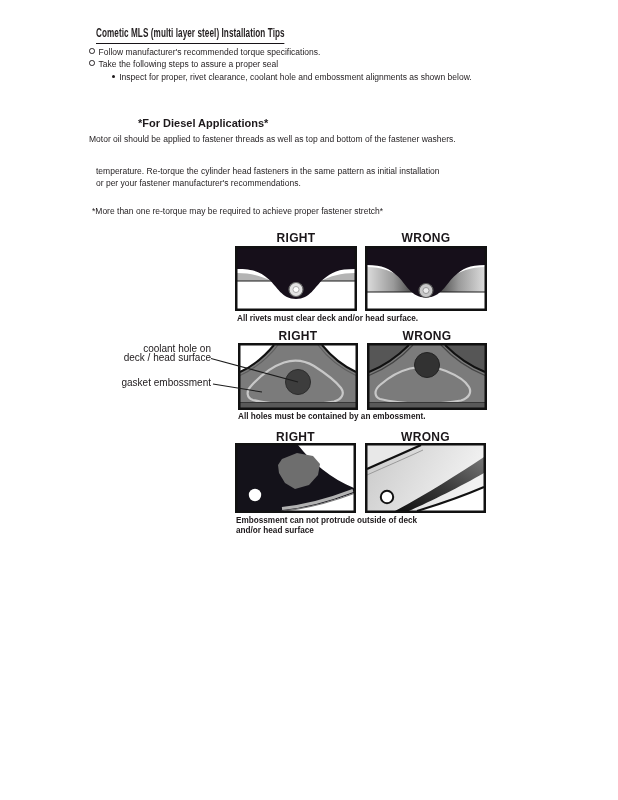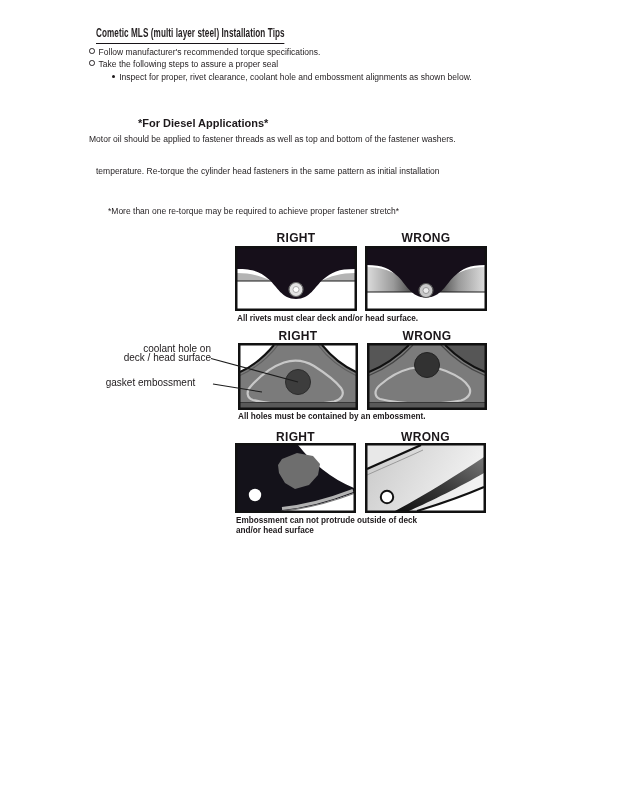--- a/index.html
+++ b/index.html
@@ -43,22 +43,23 @@
     <div class="bl"><span class="m-o"></span><span>Take the following steps to assure a proper seal</span></div>
     <div class="bl sub"><span class="m-f"></span><span>Inspect for proper, rivet clearance, coolant hole and embossment alignments as shown below.</span></div>
   </div>
 
   <div class="abs h2 nw" style="left:96px;top:117px;margin-left:42px;">*For Diesel Applications*</div>
   <div class="abs body-txt" style="left:89px;top:133px;">
     <div class="nw">Motor oil should be applied to fastener threads as well as top and bottom of the fastener washers.</div>
   </div>
   <div class="abs body-txt" style="left:96px;top:165px;">
     <div class="nw">temperature. Re-torque the cylinder head fasteners in the same pattern as initial installation</div>
-  </div>
-  <div class="abs note nw" style="left:108px;top:206px;">*More than one re-torque may be required to achieve proper fastener stretch*</div>
+    <div class="nw">or per your fastener manufacturer's recommendations.</div>
+  </div>
+  <div class="abs note nw" style="left:92px;top:206px;">*More than one re-torque may be required to achieve proper fastener stretch*</div>
 
   <div class="abs dlabel" style="left:235px;top:231px;width:122px;">RIGHT</div>
   <div class="abs dlabel" style="left:365px;top:231px;width:122px;">WRONG</div>
 
   <svg class="abs diagram" style="left:235px;top:246px;" width="122" height="65" viewBox="0 0 122 65">
     <rect x="0" y="0" width="122" height="65" fill="#ffffff"></rect>
     <path d="M2,27 C16,27 27,30 36,35 L2,35 Z" fill="#b4b4b4"></path>
     <path d="M120,27 C106,27 95,30 86,35 L120,35 Z" fill="#b4b4b4"></path>
     <path d="M2,35 H120" stroke="#1a1a1a" stroke-width="1.2"></path>
     <path d="M2,2 H120 V23 C103,23 97,26 88,33.5 C80,40.5 75,53 61,53 C47,53 42,40.5 34,33.5 C25,26 19,23 2,23 Z" fill="#160f1a"></path>
@@ -92,21 +93,21 @@
 
   <div class="abs caption nw" style="left:237px;top:314px;">All rivets must clear deck and/or head surface.</div>
 
   <div class="abs dlabel" style="left:238px;top:329px;width:120px;">RIGHT</div>
   <div class="abs dlabel" style="left:367px;top:329px;width:120px;">WRONG</div>
 
   <div class="abs annot" style="left:90px;top:344px;width:121px;">
     <div class="nw">coolant hole on</div>
     <div class="nw">deck / head surface</div>
   </div>
-  <div class="abs annot nw" style="left:90px;top:378px;width:121px;text-align:center;">gasket embossment</div>
+  <div class="abs annot nw" style="left:90px;top:378px;width:121px;">gasket embossment</div>
 
   <svg class="abs diagram" style="left:238px;top:343px;" width="120" height="67" viewBox="0 0 120 67">
     <rect x="0" y="0" width="120" height="67" fill="#7b7b7b"></rect>
     <path d="M2,2 H36 C27,13 15,23 2,29 Z" fill="#ffffff"></path>
     <path d="M84,2 H118 V29 C105,23 93,13 84,2 Z" fill="#ffffff"></path>
     <path d="M36,2 C27,13 15,23 2,29" stroke="#111111" stroke-width="2" fill="none"></path>
     <path d="M84,2 C93,13 105,23 118,29" stroke="#111111" stroke-width="2" fill="none"></path>
     <path d="M40,2 C31,14 18,25 2,32.5" stroke="#5d5d5d" stroke-width="1.2" fill="none"></path>
     <path d="M80,2 C89,14 102,25 118,32.5" stroke="#5d5d5d" stroke-width="1.2" fill="none"></path>
     <path d="M15,57 C8.5,55 8,48 13,43 C22,33 33,24 46,19.5 C57,16 66,17 76,23 C87,30 98,38.5 103,45 C107,50.5 104,56.5 96,58.5 C70,63.5 35,62 15,57 Z" fill="none" stroke="#c8c8c8" stroke-width="2.2" stroke-linejoin="round"></path>

